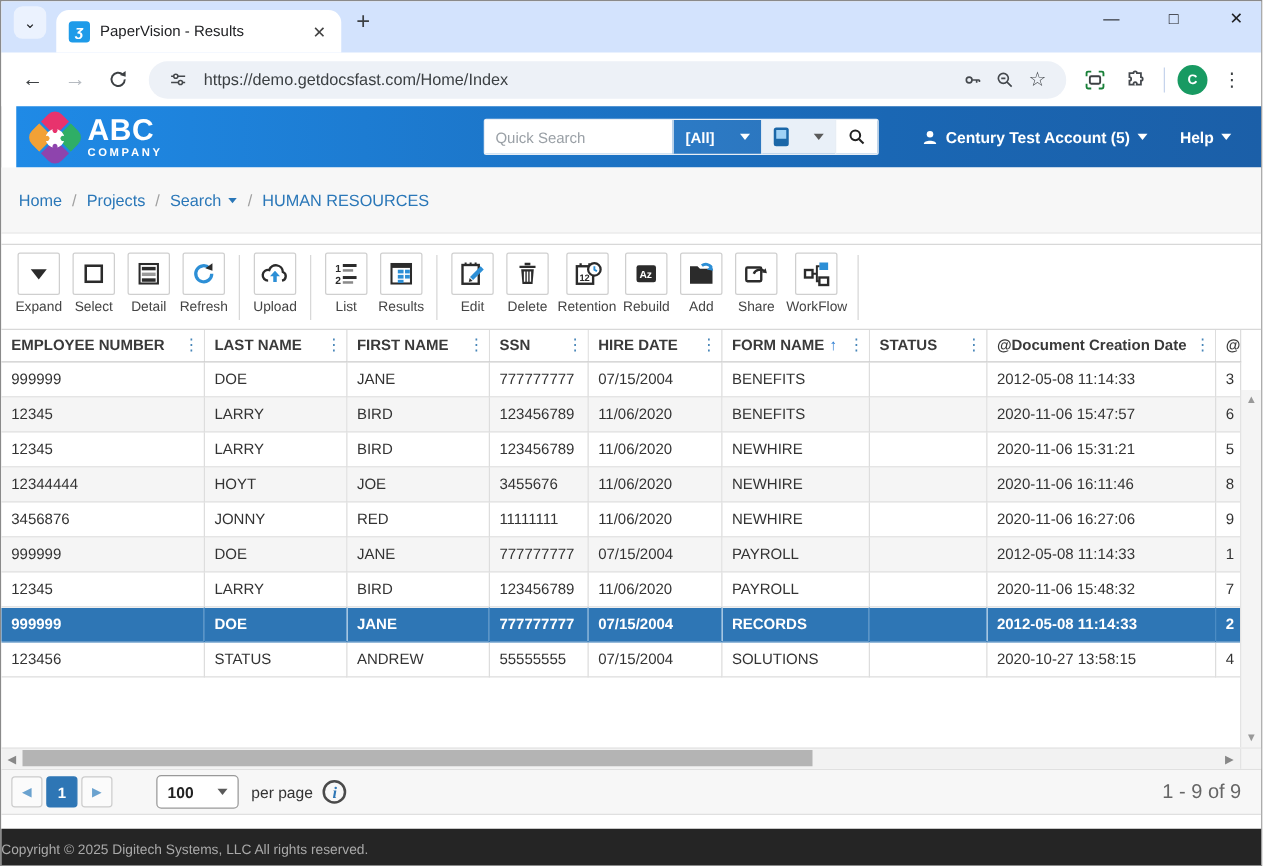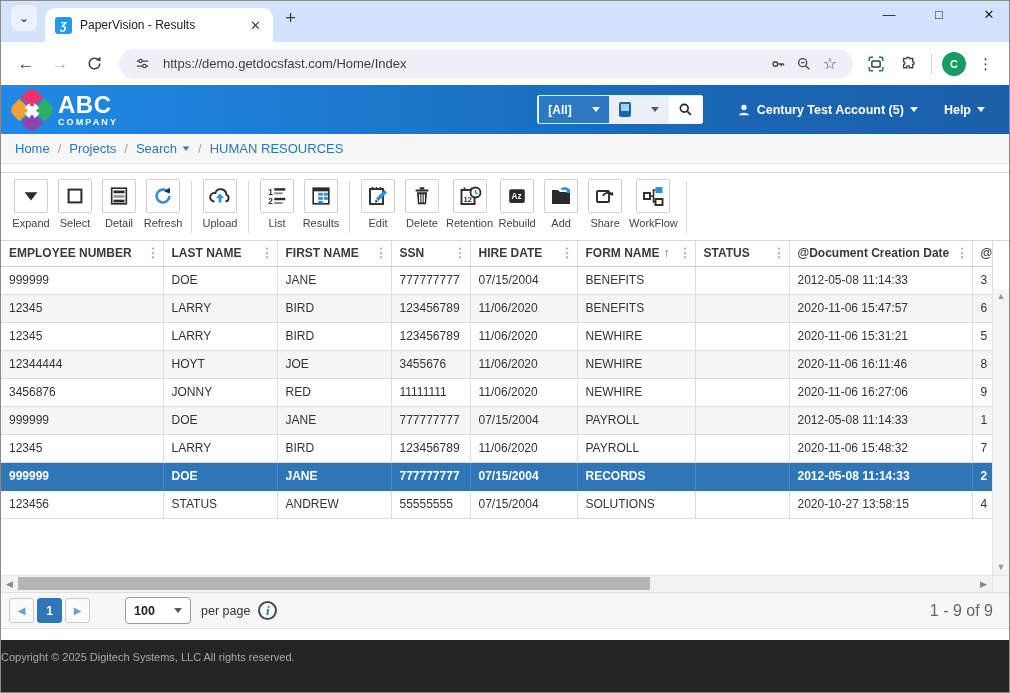--- a/index.html
+++ b/index.html
@@ -26,21 +26,21 @@
   .omni-url { flex:1; font-size:13px; color:#3c4043; margin-left:8px; }
   .omni-ico { width:26px; height:26px; display:flex; align-items:center; justify-content:center; color:#44484d; cursor:pointer; }
   .chrome-right { display:flex; align-items:center; gap:6px; }
   .chrome-sep { width:1px; height:20px; background:#c6d4ec; margin:0 4px; }
   .avatar { width:24px; height:24px; border-radius:50%; background:#189a62; color:#fff; font-size:11px; font-weight:bold;
     display:flex; align-items:center; justify-content:center; cursor:pointer; }
   .kebab-menu { color:#3c4043; font-size:15px; padding:0 6px; cursor:pointer; }
 
   
   .app-header { height:49px; background:linear-gradient(90deg,#1f8ae6 0%,#1a67b4 70%,#1b5fa8 100%);
-    display:flex; align-items:center; padding:0 16px 0 14px; flex-shrink:0; }
+    display:flex; align-items:center; padding:0 16px 0 14px; flex-shrink:0;margin-left:12px; }
   .logo { display:flex; align-items:center; cursor:pointer; }
   .logo-mark { width:34px; height:34px; position:relative; transform:rotate(45deg); border-radius:8px; overflow:hidden; flex-shrink:0; }
   .logo-mark .q { position:absolute; width:16px; height:16px; }
   .q1 { left:0; top:0; background:#e8336d; } .q2 { right:0; top:0; background:#2fae66; }
   .q3 { right:0; bottom:0; background:#8e44ad; } .q4 { left:0; bottom:0; background:#f2a136; }
   .logo-center { position:absolute; left:50%; top:50%; width:15px; height:15px; margin:-7.5px 0 0 -7.5px; background:#fff; border-radius:50%; }
   .logo-center i { position:absolute; width:4px; height:4px; border-radius:50%; }
   .logo-text { margin-left:9px; color:#fff; line-height:1; }
   .logo-abc { font-size:24px; font-weight:bold; letter-spacing:.5px; }
   .logo-company { font-size:9px; font-weight:bold; letter-spacing:2.1px; margin-top:1px; }
@@ -53,21 +53,21 @@
   .sg-dev { background:#e9f0f8; }
   .sg-search { background:#fff; }
   .caret { width:0; height:0; border-left:4px solid transparent; border-right:4px solid transparent; border-top:5px solid currentColor; }
   .caret.white { border-top-color:#fff; } .caret.dark { border-top-color:#5a5a5a; }
   .dev-ico { width:12px; height:15px; background:#1b67a8; border-radius:2px; position:relative; }
   .dev-ico::after { content:""; position:absolute; left:2px; top:2px; width:8px; height:7px; background:#9fd1f5; }
   .hdr-account { display:flex; align-items:center; gap:6px; color:#fff; font-size:12.5px; font-weight:bold; margin:0 26px 0 34px; cursor:pointer; }
   .hdr-help { display:flex; align-items:center; gap:6px; color:#fff; font-size:12.5px; font-weight:bold; cursor:pointer; margin-right:8px; }
 
   
-  .breadcrumb-bar { height:30px; background:#f7f7f7; border-bottom:1px solid #e6e6e6; display:flex; align-items:center; padding-left:14px; flex-shrink:0; }
+  .breadcrumb-bar { height:53px; background:#f7f7f7; border-bottom:1px solid #e6e6e6; display:flex; align-items:center; padding-left:14px; flex-shrink:0; }
   .crumb { color:#2a77b8; font-size:13px; cursor:pointer; display:flex; align-items:center; gap:5px; }
   .crumb-sep { color:#a0a0a0; font-size:13px; margin:0 8px; }
   .crumb .caret { border-top-color:#2a77b8; transform:scale(.85); }
   .white-gap-sm { height:8px; background:#fff; flex-shrink:0; }
 
   
   .toolbar { height:69px; background:#fff; border-top:1px solid #d8d8d8; border-bottom:1px solid #d8d8d8;
     display:flex; align-items:flex-start; padding:6px 0 0 8px; flex-shrink:0; }
   .tb-btn { display:flex; flex-direction:column; align-items:center; min-width:44px; padding:0 2px; cursor:pointer; }
   .tb-ico { width:34px; height:34px; border:1px solid #cfcfcf; border-radius:2px; display:flex; align-items:center; justify-content:center; background:#fff; }
@@ -195,20 +195,21 @@
             <i style="left:1px;bottom:1px;background:#f2a136;"></i>
           </span>
       </div>
       <div class="logo-text">
         <div class="logo-abc">ABC</div>
         <div class="logo-company">COMPANY</div>
       </div>
     </div>
     <div class="hdr-right">
       <div class="search-group">
+        <input class="qsearch" type="text" placeholder="Quick Search" style="">
         <div class="sg-btn sg-all">
           <span>[All]</span>
           <span class="caret white"></span>
         </div>
         <div class="sg-btn sg-dev">
           <span class="dev-ico"></span>
           <span class="caret dark"></span>
         </div>
         <div class="sg-btn sg-search">
           <svg width="15" height="15" viewBox="0 0 24 24" fill="none" stroke="#222" stroke-width="2.6">

